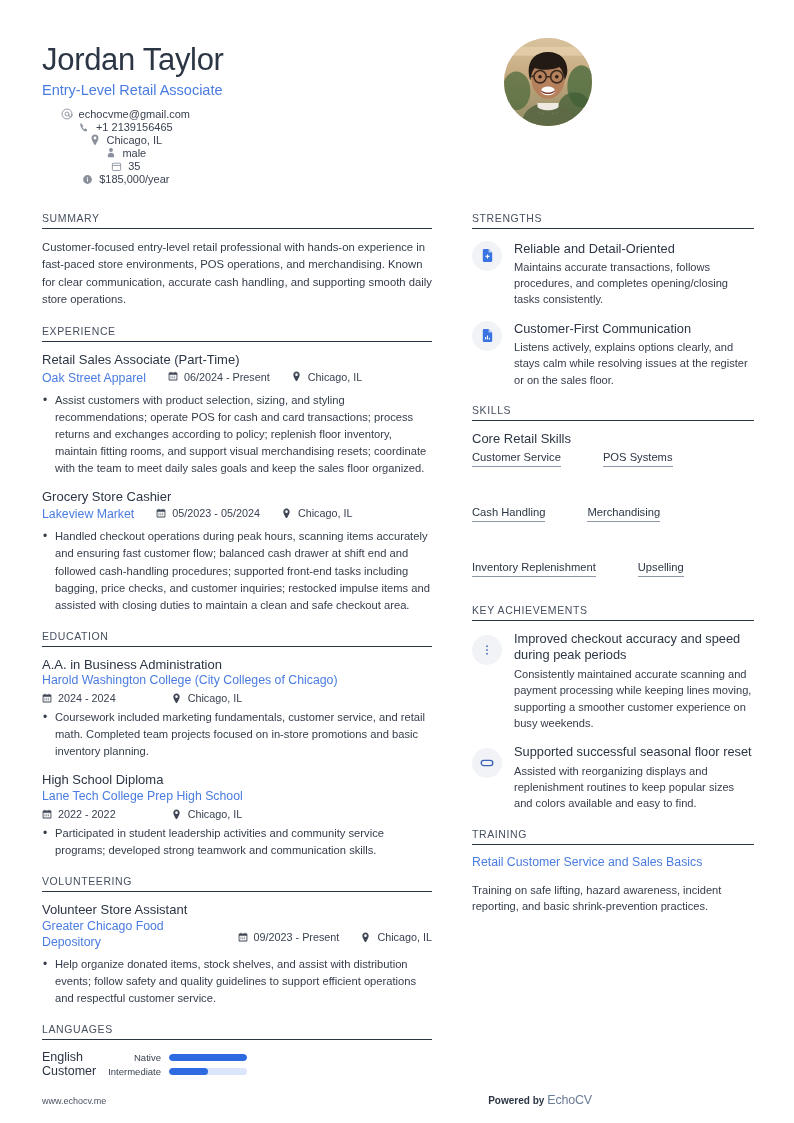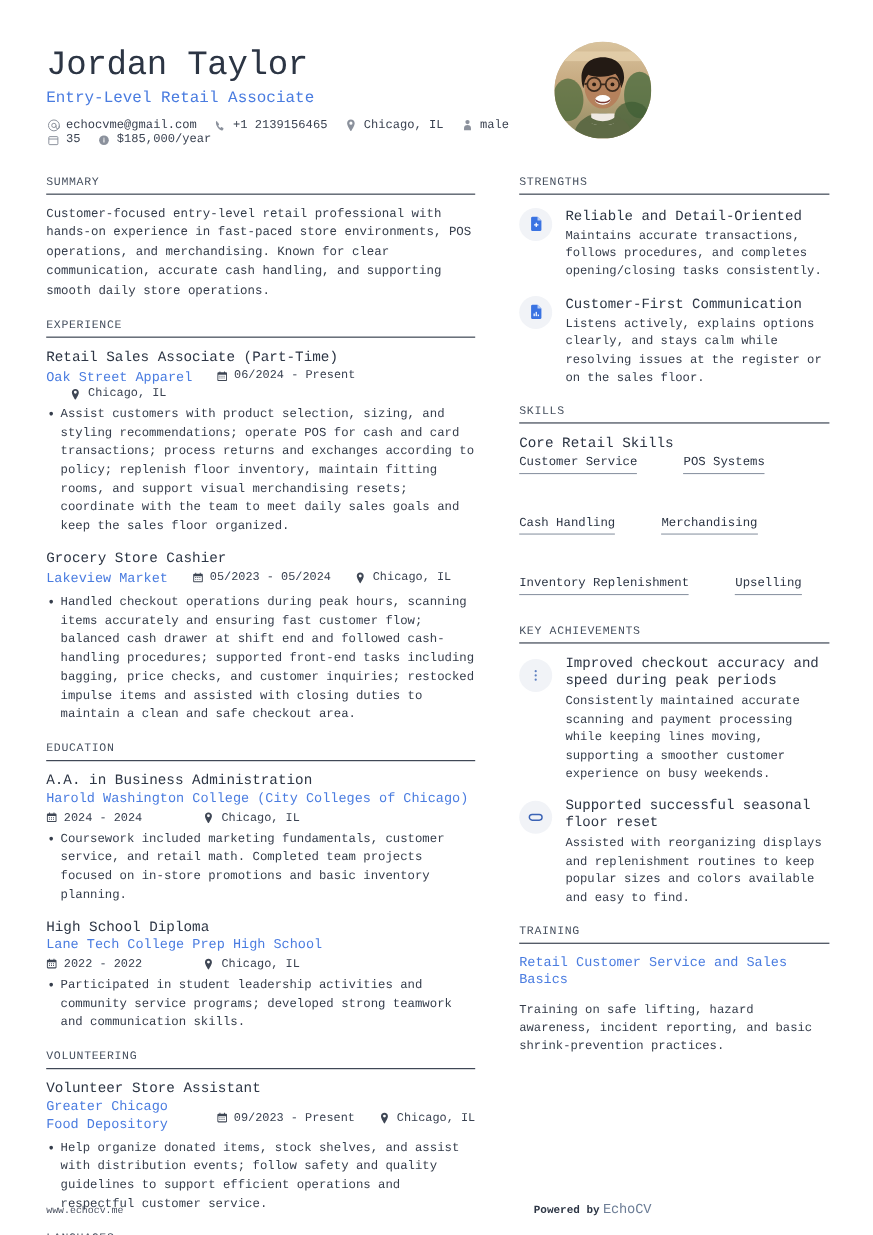--- a/index.html
+++ b/index.html
@@ -2,28 +2,28 @@
 <html><head>
 <meta charset="utf-8">
 <style>
   * { box-sizing: border-box; margin: 0; padding: 0; }
   html, body {
     width: 794px; height: 1123px;
     background: #ffffff;
     font-family: "Liberation Sans", sans-serif;
     color: #2c3544;
   }
-  .page { position: relative; width: 632px; height: 1123px; padding: 38px 40px 0 42px; font-family: Liberation Mono, monospace; }
+  .page { position: relative; width: 632px; height: 1123px; padding: 38px 40px 0 42px; }
 
   
   .header { display: flex; justify-content: space-between; align-items: flex-start; }
   .head-left { padding-top: 4px; }
   .name { font-size: 31px; font-weight: 400; letter-spacing: -0.3px; color: #2c3544; line-height: 1.15; }
   .title { font-size: 14.5px; color: #4a7ce0; margin-top: 4px; font-weight: 400; }
-  .contacts { display: flex; flex-wrap: wrap; align-items: center; margin-top: 10px; gap: 0px; }
+  .contacts { display: flex; flex-wrap: wrap; align-items: center; margin-top: 10px; gap: 0px; flex-direction: column; }
   .contact { display: flex; align-items: center; font-size: 11px; color: #3a4251; margin-right: 15px; }
   .contact .ci { display: inline-flex; align-items: center; justify-content: center; width: 13px; height: 13px; margin-right: 5px; color: #8b919c; }
   .contact .ci svg { display: block; }
   .avatar { width: 88px; height: 88px; border-radius: 50%; overflow: hidden; flex: 0 0 auto; position: relative; background: #cbb89b; }
   .avatar svg { display: block; width: 100%; height: 100%; }
 
   
   .cols { display: flex; margin-top: 26px; align-items: flex-start; }
   .col-left { width: 390px; flex: 0 0 390px; }
   .col-right { width: 282px; flex: 0 0 282px; margin-left: 40px; }
@@ -371,21 +371,21 @@
         <div class="section-body">
           <div class="langs">
             <div class="lang">
               <span class="lang-name">English</span>
               <span class="lang-level">Native</span>
               <span class="bar">
                   <i style="width:100%"></i>
                 </span>
             </div>
             <div class="lang">
-              <span class="lang-name" style="width:auto;margin-right:12px">School</span>
+              <span class="lang-name" style="width:auto;margin-right:12px">Customer</span>
               <span class="lang-level">Intermediate</span>
               <span class="bar">
                   <i style="width:50%"></i>
                 </span>
             </div>
           </div>
         </div>
       </div>
 
     </div>

